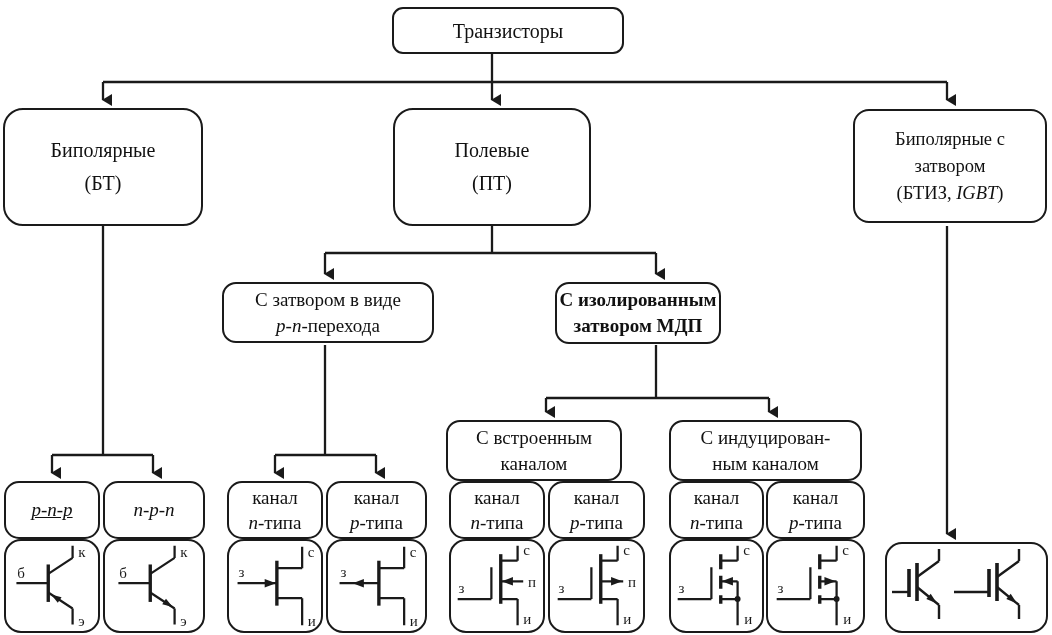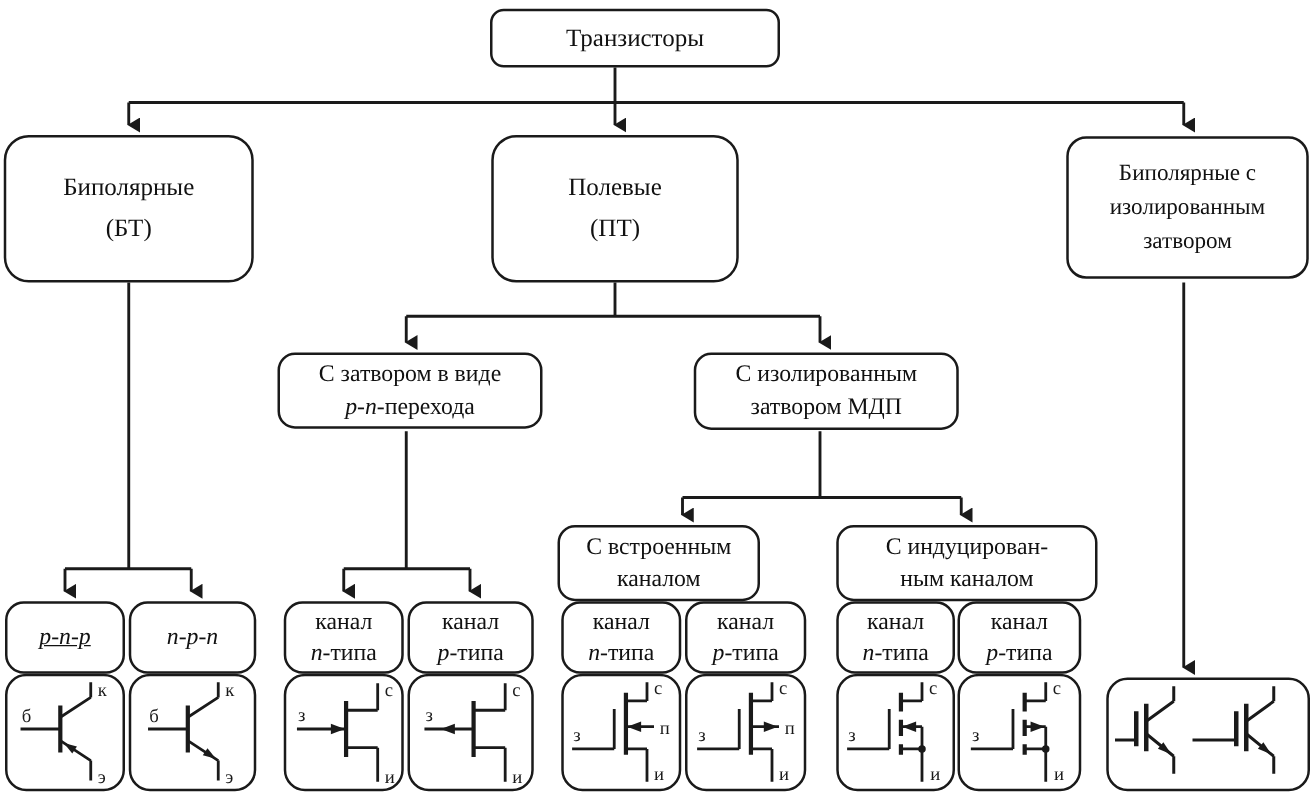--- a/index.html
+++ b/index.html
@@ -61,40 +61,40 @@
     <div>(БТ)</div>
   </div>
 
   <div class="box bigbox" style="left:393px;top:108px;width:198px;height:118px;border-radius:20px;">
     <div>Полевые</div>
     <div>(ПТ)</div>
   </div>
 
   <div class="box igbtbox" style="left:853px;top:109px;width:194px;height:114px;border-radius:16px;">
     <div>Биполярные с</div>
-    <div>изолированным</div>
     <div>затвором</div>
+    <div><span>(БТИЗ, </span><span class="it">IGBT</span><span>)</span></div>
   </div>
 
   <div class="box" style="left:222px;top:282px;width:212px;height:61px;border-radius:14px;">
     <div>С затвором в виде</div>
     <div><span class="it">p-n</span><span>-перехода</span></div>
   </div>
 
-  <div class="box" style="left:555px;top:282px;width:212px;height:62px;border-radius:14px;">
+  <div class="box" style="left:555px;top:282px;width:166px;height:62px;border-radius:14px;font-weight:bold;">
     <div>С изолированным</div>
     <div>затвором МДП</div>
   </div>
 
-  <div class="box" style="left:446px;top:420px;width:162px;height:61px;border-radius:14px;">
+  <div class="box" style="left:446px;top:420px;width:176px;height:61px;border-radius:14px;">
     <div>С встроенным</div>
     <div>каналом</div>
   </div>
 
-  <div class="box" style="left:669px;top:420px;width:209px;height:61px;border-radius:14px;">
+  <div class="box" style="left:669px;top:420px;width:193px;height:61px;border-radius:14px;">
     <div>С индуцирован-</div>
     <div>ным каналом</div>
   </div>
 
   <div class="box" style="left:4px;top:481px;width:96px;height:58px;border-radius:15px;text-decoration:underline;">
     <div class="it">p-n-p</div>
   </div>
   <div class="box" style="left:103px;top:481px;width:102px;height:58px;border-radius:15px;align-items:center;">
     <div class="it">n-p-n</div>
   </div>

